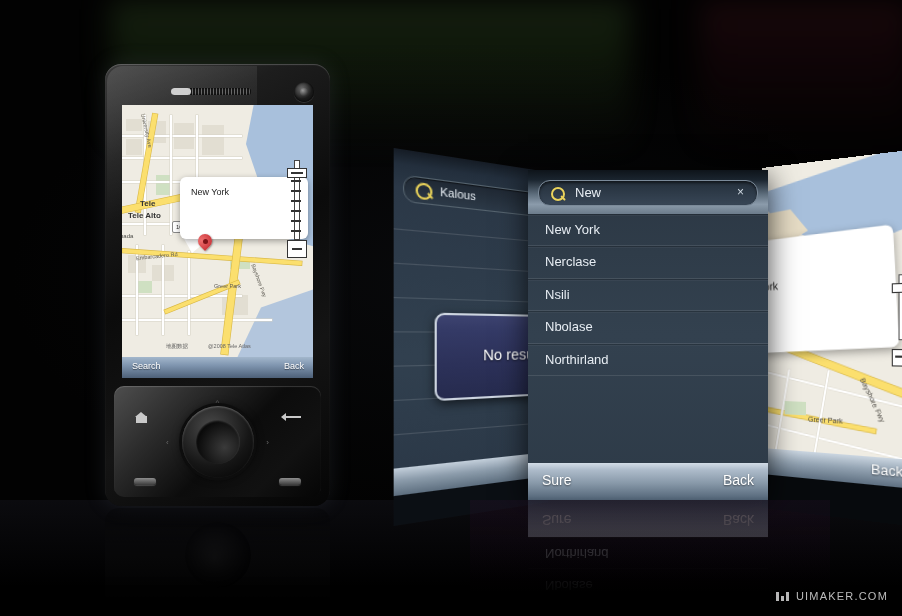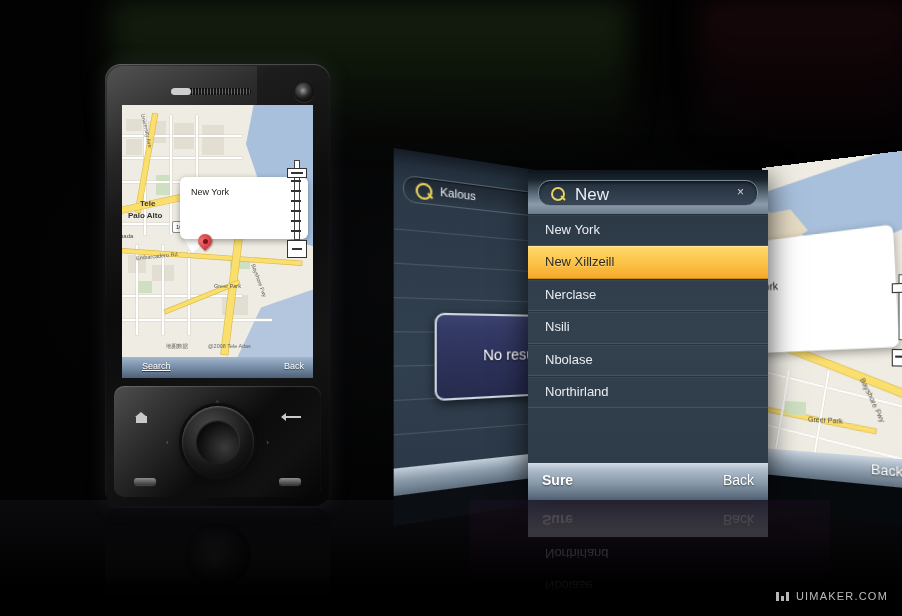--- a/index.html
+++ b/index.html
@@ -68,21 +68,21 @@
   .zc-tick{position:absolute;left:4px;width:10px;height:1.5px;background:#333;}
   .zc-thumb{position:absolute;left:0;top:18px;width:18px;height:8px;background:#fff;border:1px solid #333;}
   .zc-thumb i{position:absolute;left:3px;top:3px;width:12px;height:2px;background:#333;}
   .zc-minus{position:absolute;left:0;top:90px;width:18px;height:16px;background:#fff;border:1px solid #333;}
   .zc-minus i{position:absolute;left:4px;top:7px;width:10px;height:2px;background:#333;}
 
   .screen-bar{position:absolute;left:0;right:0;bottom:0;height:21px;
     background:linear-gradient(180deg,#9bb0c7 0%,#7d93ad 35%,#5b7governed 0,#46586e 100%);}
   .screen-bar{background:linear-gradient(180deg,#a3b7cc 0%,#7f95af 40%,#4d6078 100%);}
   .screen-bar span{position:absolute;top:4px;font-size:9px;color:#fff;text-shadow:0 1px 1px rgba(0,0,0,.5);}
-  .sb-left{left:20px;text-decoration:underline;} .sb-right{right:9px;}
+  .sb-left{left:10px;} .sb-right{right:9px;}
 
   
   .ctrl-area{position:absolute;left:9px;top:322px;right:9px;bottom:9px;border-radius:10px;
     background:linear-gradient(135deg,#4e4e4e 0%,#2b2b2b 28%,#0c0c0c 55%,#111 78%,#050505 100%);
     box-shadow:inset 0 1px 1px rgba(255,255,255,.18);}
   .dpad{position:absolute;left:50%;top:50%;transform:translate(-50%,-50%);width:72px;height:72px;border-radius:50%;
     background:radial-gradient(circle at 40% 30%,#4a4a4a,#161616 58%,#000 100%);
     box-shadow:0 0 0 3px #0d0d0d,0 0 10px rgba(0,0,0,.8),inset 0 1px 2px rgba(255,255,255,.28);}
   .dpad:after{content:"";position:absolute;left:14px;top:14px;width:44px;height:44px;border-radius:50%;
     background:radial-gradient(circle at 65% 62%,#3a3a3a,#0a0a0a 70%);
@@ -164,37 +164,37 @@
     box-shadow:0 6px 28px rgba(0,0,0,.75);overflow:hidden;}
   .lp-searchwrap{position:absolute;left:0;top:0;right:0;height:44px;
     background:linear-gradient(180deg,#0e141a 0%,#1a242e 22%,#5d6d7c 55%,#8b9bab 78%,#6c7c8b 100%);}
   .lp-search{position:absolute;left:10px;top:10px;right:10px;height:24px;border-radius:12px;
     background:linear-gradient(180deg,#242f3b 0%,#2f3c4a 55%,#384656 100%);
     border:1px solid #7b8a99;box-shadow:inset 0 2px 3px rgba(0,0,0,.55);}
   .lp-magn{position:absolute;left:12px;top:6px;width:10px;height:10px;border-radius:50%;
     border:2px solid #ead35c;box-shadow:0 0 1px rgba(0,0,0,.6);}
   .lp-magn:after{content:"";position:absolute;left:7px;top:8px;width:6px;height:2.2px;background:#ead35c;
     transform:rotate(45deg);border-radius:1px;}
-  .lp-qtext{position:absolute;left:36px;top:4px;font-size:17px;color:#e8eef4;}
+  .lp-qtext{position:absolute;left:36px;top:4px;font-size:13px;color:#e8eef4;}
   .lp-clear{position:absolute;right:9px;top:4px;width:15px;height:15px;border-radius:50%;color:#cfd9e2;
     font-size:12px;line-height:15px;text-align:center;cursor:pointer;}
 
   .lp-list{position:absolute;left:0;right:0;top:44px;bottom:37px;}
   .lp-item{position:relative;height:30.4px;line-height:30.4px;padding-left:17px;font-size:13px;color:#e7edf3;
     border-bottom:1px solid rgba(255,255,255,.10);border-top:1px solid rgba(0,0,0,.18);
     box-shadow:inset 0 1px 0 rgba(255,255,255,.04);cursor:pointer;}
   .lp-item.sel{color:#2b2b20;border-bottom:1px solid #c98f16;border-top:1px solid #ffe79a;
     background:linear-gradient(180deg,#ffd86a 0%,#fcc64a 45%,#f7a92b 100%);
     text-shadow:0 1px 0 rgba(255,255,255,.35);}
 
   .lp-bottom{position:absolute;left:0;right:0;bottom:0;height:37px;
     background:linear-gradient(180deg,#d2dce6 0%,#aebccb 18%,#8798a8 55%,#5f7183 88%,#4d5f71 100%);}
   .lp-bottom span{position:absolute;top:9px;font-size:14px;color:#fff;
     text-shadow:0 1px 2px rgba(0,0,0,.55);cursor:pointer;}
-  .lp-b-left{left:14px;font-weight:bold;} .lp-b-right{right:14px;}
+  .lp-b-left{left:14px;} .lp-b-right{right:14px;}
 
   
   #list-refl{position:absolute;left:528px;top:500px;width:240px;height:100px;overflow:hidden;
     transform:scaleY(-1);opacity:.34;
     -webkit-mask-image:linear-gradient(180deg,rgba(0,0,0,0) 2%,rgba(0,0,0,.8) 72%,#000 100%);
     mask-image:linear-gradient(180deg,rgba(0,0,0,0) 2%,rgba(0,0,0,.8) 72%,#000 100%);}
   #list-refl .rbar{position:absolute;left:0;right:0;bottom:0;height:37px;
     background:linear-gradient(180deg,#d2dce6,#8798a8 55%,#4d5f71);}
   #list-refl .rbar span{position:absolute;top:9px;font-size:14px;color:#fff;}
   #list-refl .ritem{height:30.4px;line-height:30.4px;padding-left:17px;font-size:13px;color:#e7edf3;
@@ -307,21 +307,21 @@
         <div class="rd" style="left:40px;top:140px;width:1.5px;height:90px"></div>
         <div class="rd" style="left:66px;top:146px;width:1.5px;height:84px"></div>
 
         <div class="rd-y" style="left:22px;top:8px;width:5px;height:100px;transform:rotate(10deg)"></div>
         <div class="rd-y" style="left:-6px;top:96px;width:70px;height:6px;transform:rotate(-12deg)"></div>
         <div class="rd-y" style="left:0;top:150px;width:180px;height:4px;transform:rotate(4deg)"></div>
         <div class="rd-y" style="left:108px;top:100px;width:7px;height:150px;transform:rotate(7deg)"></div>
         <div class="rd-y" style="left:40px;top:190px;width:80px;height:4px;transform:rotate(-22deg)"></div>
 
         <div class="maplabel big" style="left:18px;top:94px">Tele</div>
-        <div class="maplabel big" style="left:6px;top:106px">Palo Alto</div>
+        <div class="maplabel big" style="left:6px;top:106px">Tele Alto</div>
         <div class="maplabel" style="left:-2px;top:128px">nada</div>
         <div class="rdlabel" style="left:24px;top:8px;transform:rotate(78deg);transform-origin:left top">University Ave</div>
         <div class="rdlabel" style="left:14px;top:148px;transform:rotate(-6deg)">Embarcadero Rd</div>
         <div class="rdlabel" style="left:92px;top:178px">Greer Park</div>
         <div class="rdlabel" style="left:134px;top:158px;transform:rotate(70deg);transform-origin:left top">Bayshore Fwy</div>
         <div class="rdlabel" style="left:86px;top:238px;color:#666">@2008 Tele Atlas</div>
         <div class="rdlabel" style="left:44px;top:238px;color:#555">地图数据</div>
 
         <div style="position:absolute;left:50px;top:116px;width:16px;height:10px;border:1px solid #888;border-radius:2px;background:#fff;font-size:6px;text-align:center;line-height:10px;color:#333">101</div>
 
@@ -381,21 +381,20 @@
   <div id="list-panel">
     <div class="lp-searchwrap">
       <div class="lp-search">
         <div class="lp-magn"></div>
         <div class="lp-qtext">New</div>
         <div class="lp-clear">×</div>
       </div>
     </div>
     <div class="lp-list" id="result-list">
         <div class="lp-item">New York</div>
-        <div class="lp-item sel">New Xillzeill</div>
         <div class="lp-item">Nerclase</div>
         <div class="lp-item">Nsili</div>
         <div class="lp-item">Nbolase</div>
         <div class="lp-item">Northirland</div>
       </div>
     <div class="lp-bottom">
       <span class="lp-b-left">Sure</span>
       <span class="lp-b-right">Back</span>
     </div>
   </div>

